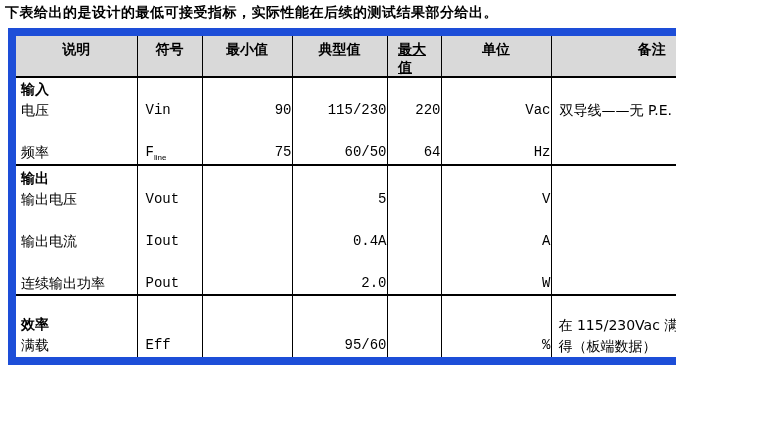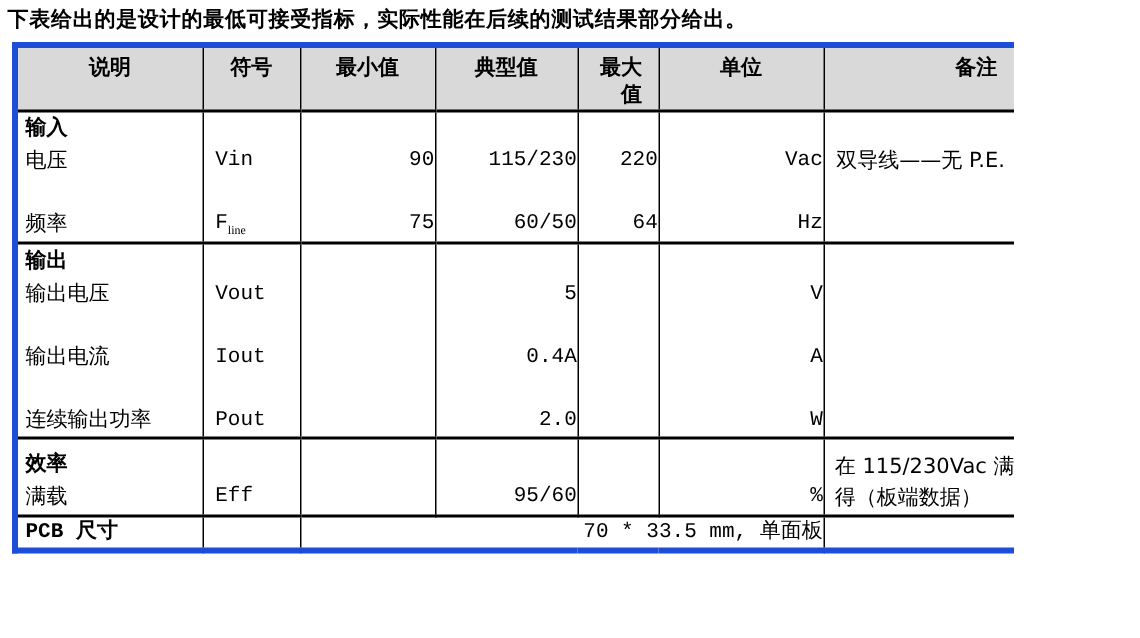--- a/index.html
+++ b/index.html
@@ -5,42 +5,42 @@
   * { box-sizing: border-box; margin: 0; padding: 0; }
   html,body { width:760px; height:425px; background:#ffffff; color:#000;
               font-family:"DejaVu Sans","Liberation Sans",sans-serif; }
   .page { position:relative; width:676px; height:425px; background:#fff; overflow:hidden; }
 
   .intro { position:absolute; left:5px; top:4px; font-size:14px; font-weight:bold;
            letter-spacing:0.5px; white-space:nowrap; }
 
   table.spec { position:absolute; left:8px; top:28px; width:744px;
                border-collapse:collapse; table-layout:fixed;
-               border:4px solid #1d4ed8; background:#fff; }
+               border:8px solid #1d4ed8; background:#fff; }
   .spec th, .spec td { border:1px solid #000; padding:0; vertical-align:top; overflow:hidden; }
   tr.sec > td { border-top-width:2px; }
 
   tr.hdr th { background:#d9d9d9; font-weight:bold; font-size:14px; text-align:center;
               height:44px; padding-top:4px; line-height:18px; }
-  .maxw { display:inline-block; width:32px; text-align:right; }
+  .maxw { display:inline-block; width:32px; text-align:left;text-decoration:underline; }
 
   .ln { height:21px; line-height:21px; font-size:14px; white-space:nowrap; }
   tr.s-emi .ln { height:19px; line-height:19px; }
   tr.s-pcb .ln { height:20px; line-height:20px; }
 
-  .b  { font-weight:bold;font-family:Liberation Mono, monospace; }
+  .b  { font-weight:bold; }
   .v  { font-family:"Liberation Mono","DejaVu Sans Mono",monospace; font-size:14px; }
   .cc { text-align:right; }
   td.c-desc .ln { padding-left:5px; }
   td.c-sym  .ln { padding-left:8px; }
-  sub { font-size:8px; font-family:Liberation Serif, serif; }
+  sub { font-size:8px; font-family:Liberation Sans, sans-serif; }
 
   tr.s-input td  { height:88px;  padding-top:1px; }
   tr.s-output td { height:128px; padding-top:2px; }
-  tr.s-eff td    { height:52px;  padding-top:7px;margin-left:48px; }
+  tr.s-eff td    { height:52px;  padding-top:18px;margin-left:48px; }
   tr.s-emi td    { height:58px;  padding-top:2px; }
   tr.s-pcb td    { height:22px; }
 
   .note-text { font-size:14px; line-height:21px; white-space:normal;
                padding:1px 3px 0 7px; }
 </style>
 </head>
 <body>
 
 <div class="page">
@@ -168,25 +168,15 @@
       <td class="cc">
         <div class="ln"></div>
         <div class="ln v">%</div>
       </td>
       <td>
         <div class="note-text">在 115/230Vac 满载条件下测得（板端数据）</div>
       </td>
     </tr>
 
 
-    <tr class="sec s-pcb">
-      <td class="c-desc">
-        <div class="ln b">PCB 尺寸</div>
-      </td>
-      <td class="c-sym"></td>
-      <td class="cc" colspan="4">
-        <div class="ln v">70 * 33.5 mm, 单面板</div>
-      </td>
-      <td></td>
-    </tr>
   </tbody>
     </table>
 </div>
 
 </body></html>

